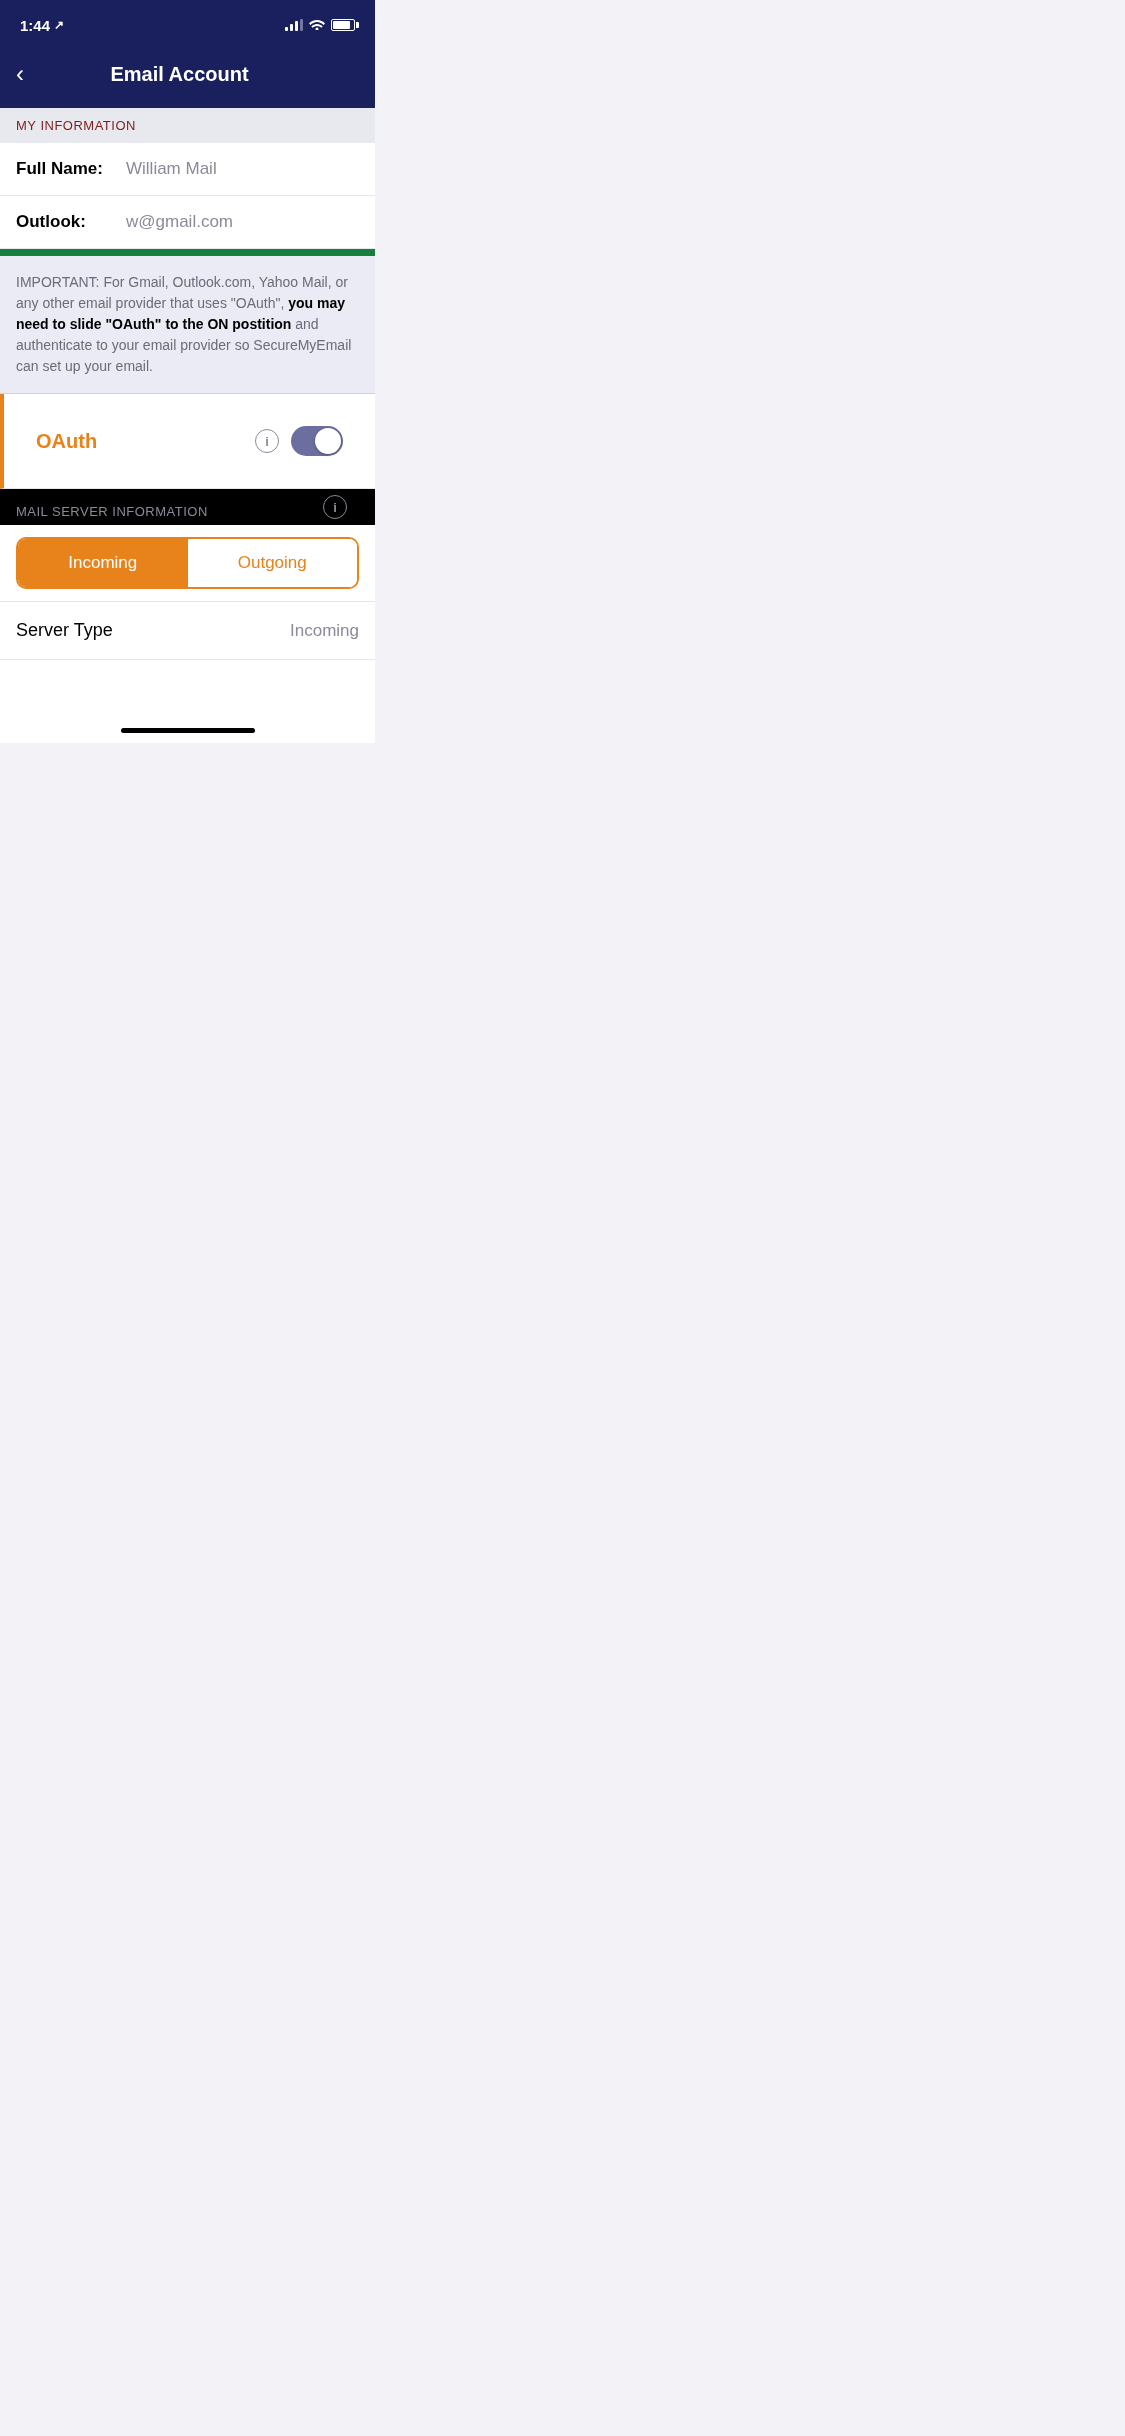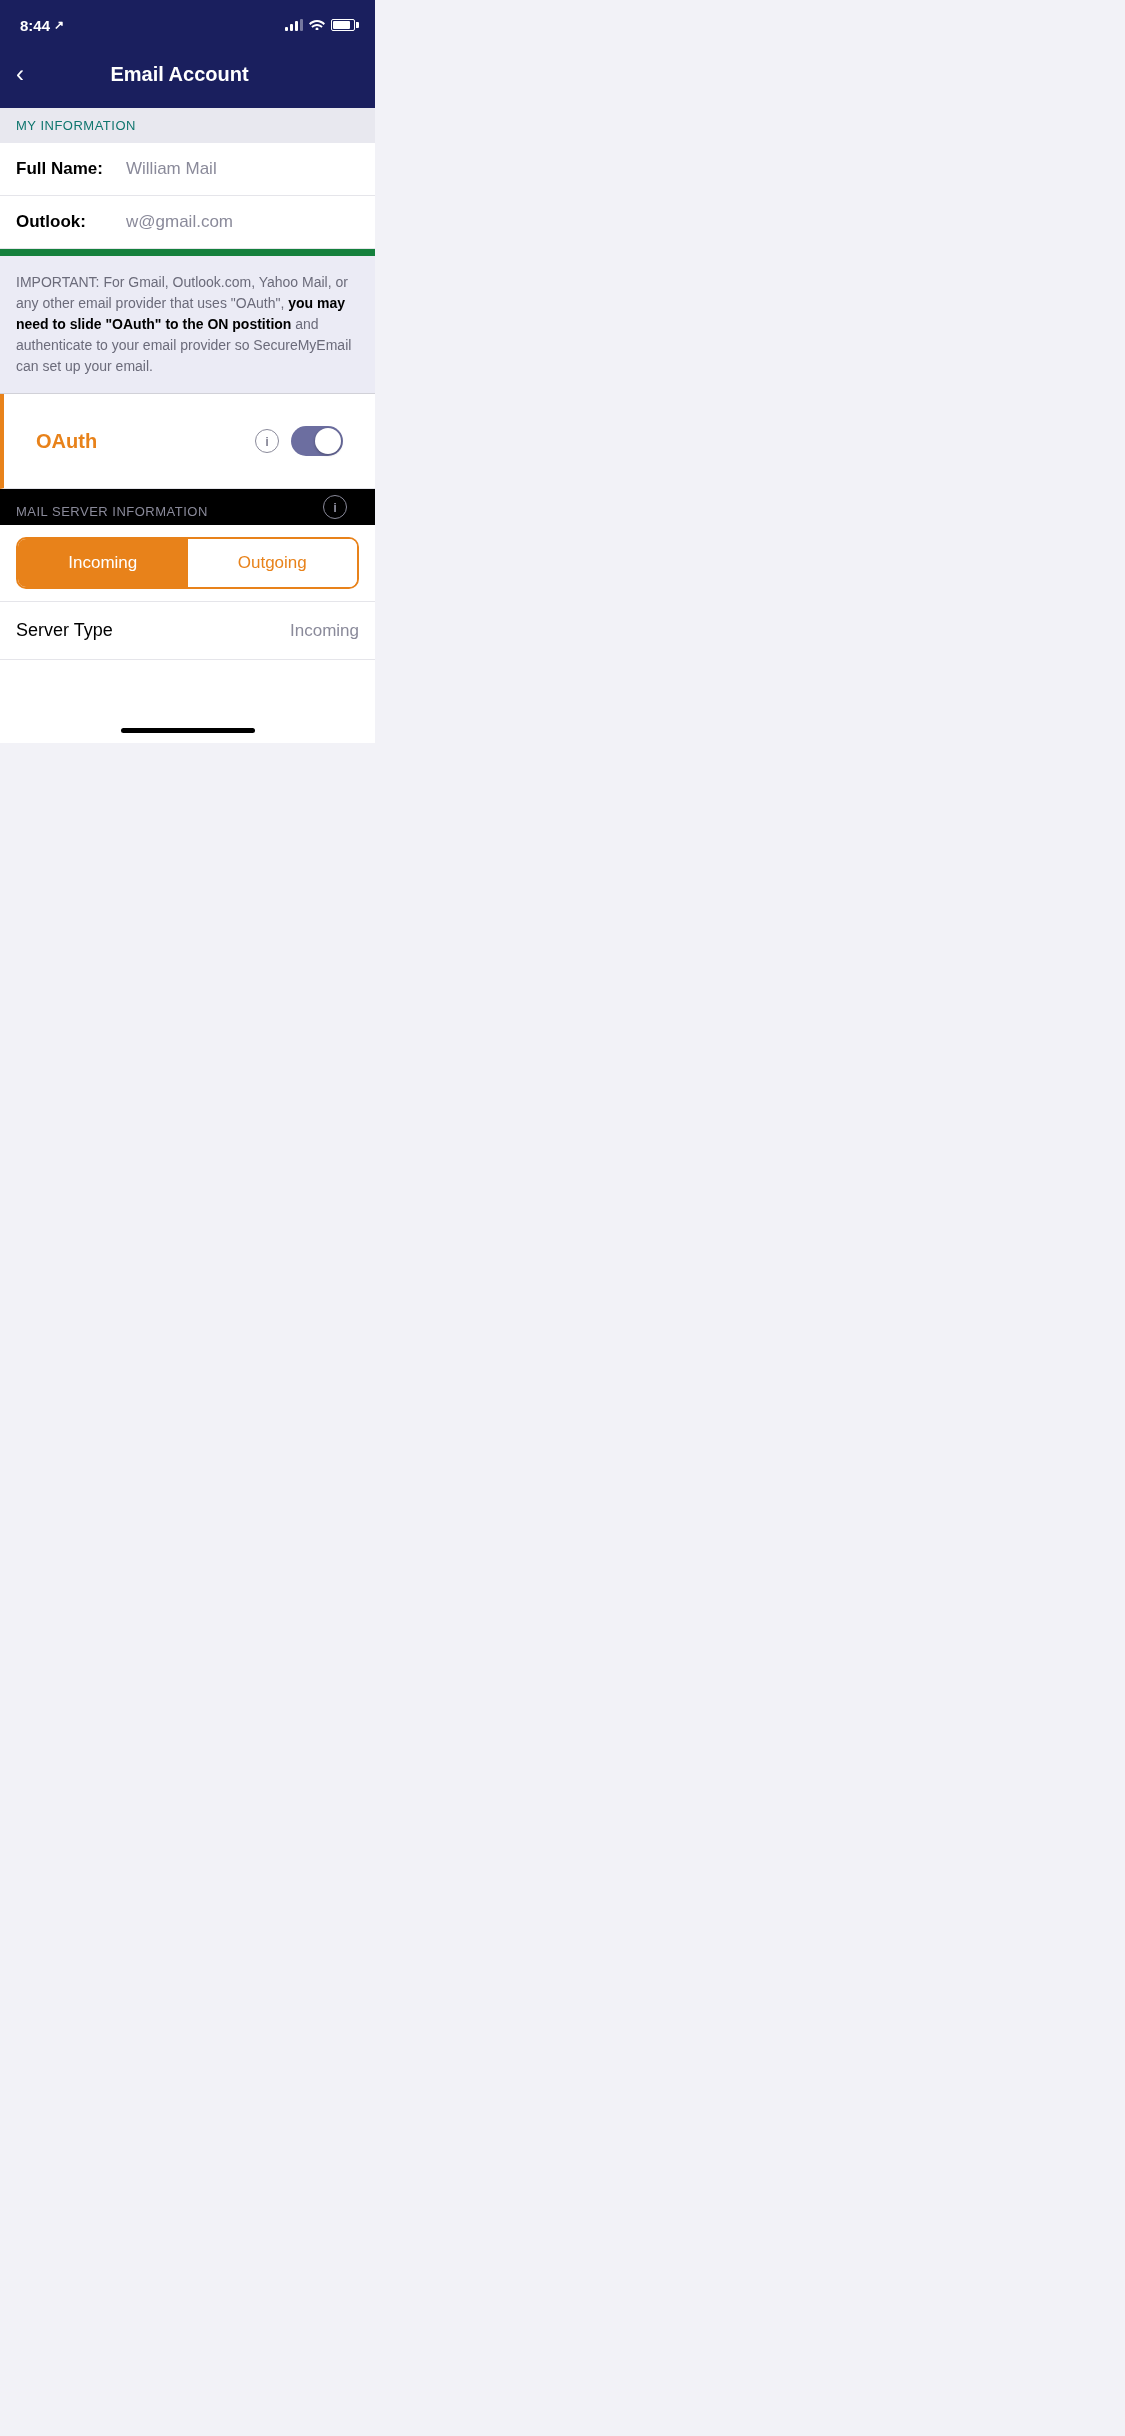--- a/index.html
+++ b/index.html
@@ -109,21 +109,21 @@
       font-weight: 600;
       padding-right: 32px;
     }
 
     
     .section-header {
       background: #e8e8ef;
       padding: 10px 16px;
       font-size: 13px;
       font-weight: 500;
-      color: #0f766e;
+      color: #7f1d1d;
       letter-spacing: 0.5px;
       display: flex;
       justify-content: space-between;
       align-items: center;
     }
 
     
     .info-row {
       background: white;
       padding: 16px;
@@ -320,21 +320,21 @@
 
     .location-icon {
       font-size: 12px;
     }
   </style>
 </head>
 <body>
 
 <div class="status-bar">
   <div class="status-time">
-    <span>8:44</span>
+    <span>1:44</span>
     <span class="location-icon">↗</span>
   </div>
   <div class="status-icons">
     <div class="signal-bars">
       <div class="signal-bar" style="height:4px"></div>
       <div class="signal-bar" style="height:7px"></div>
       <div class="signal-bar" style="height:10px"></div>
       <div class="signal-bar" style="height:12px; background: rgba(255,255,255,0.4)"></div>
     </div>
     <span class="wifi-icon">

